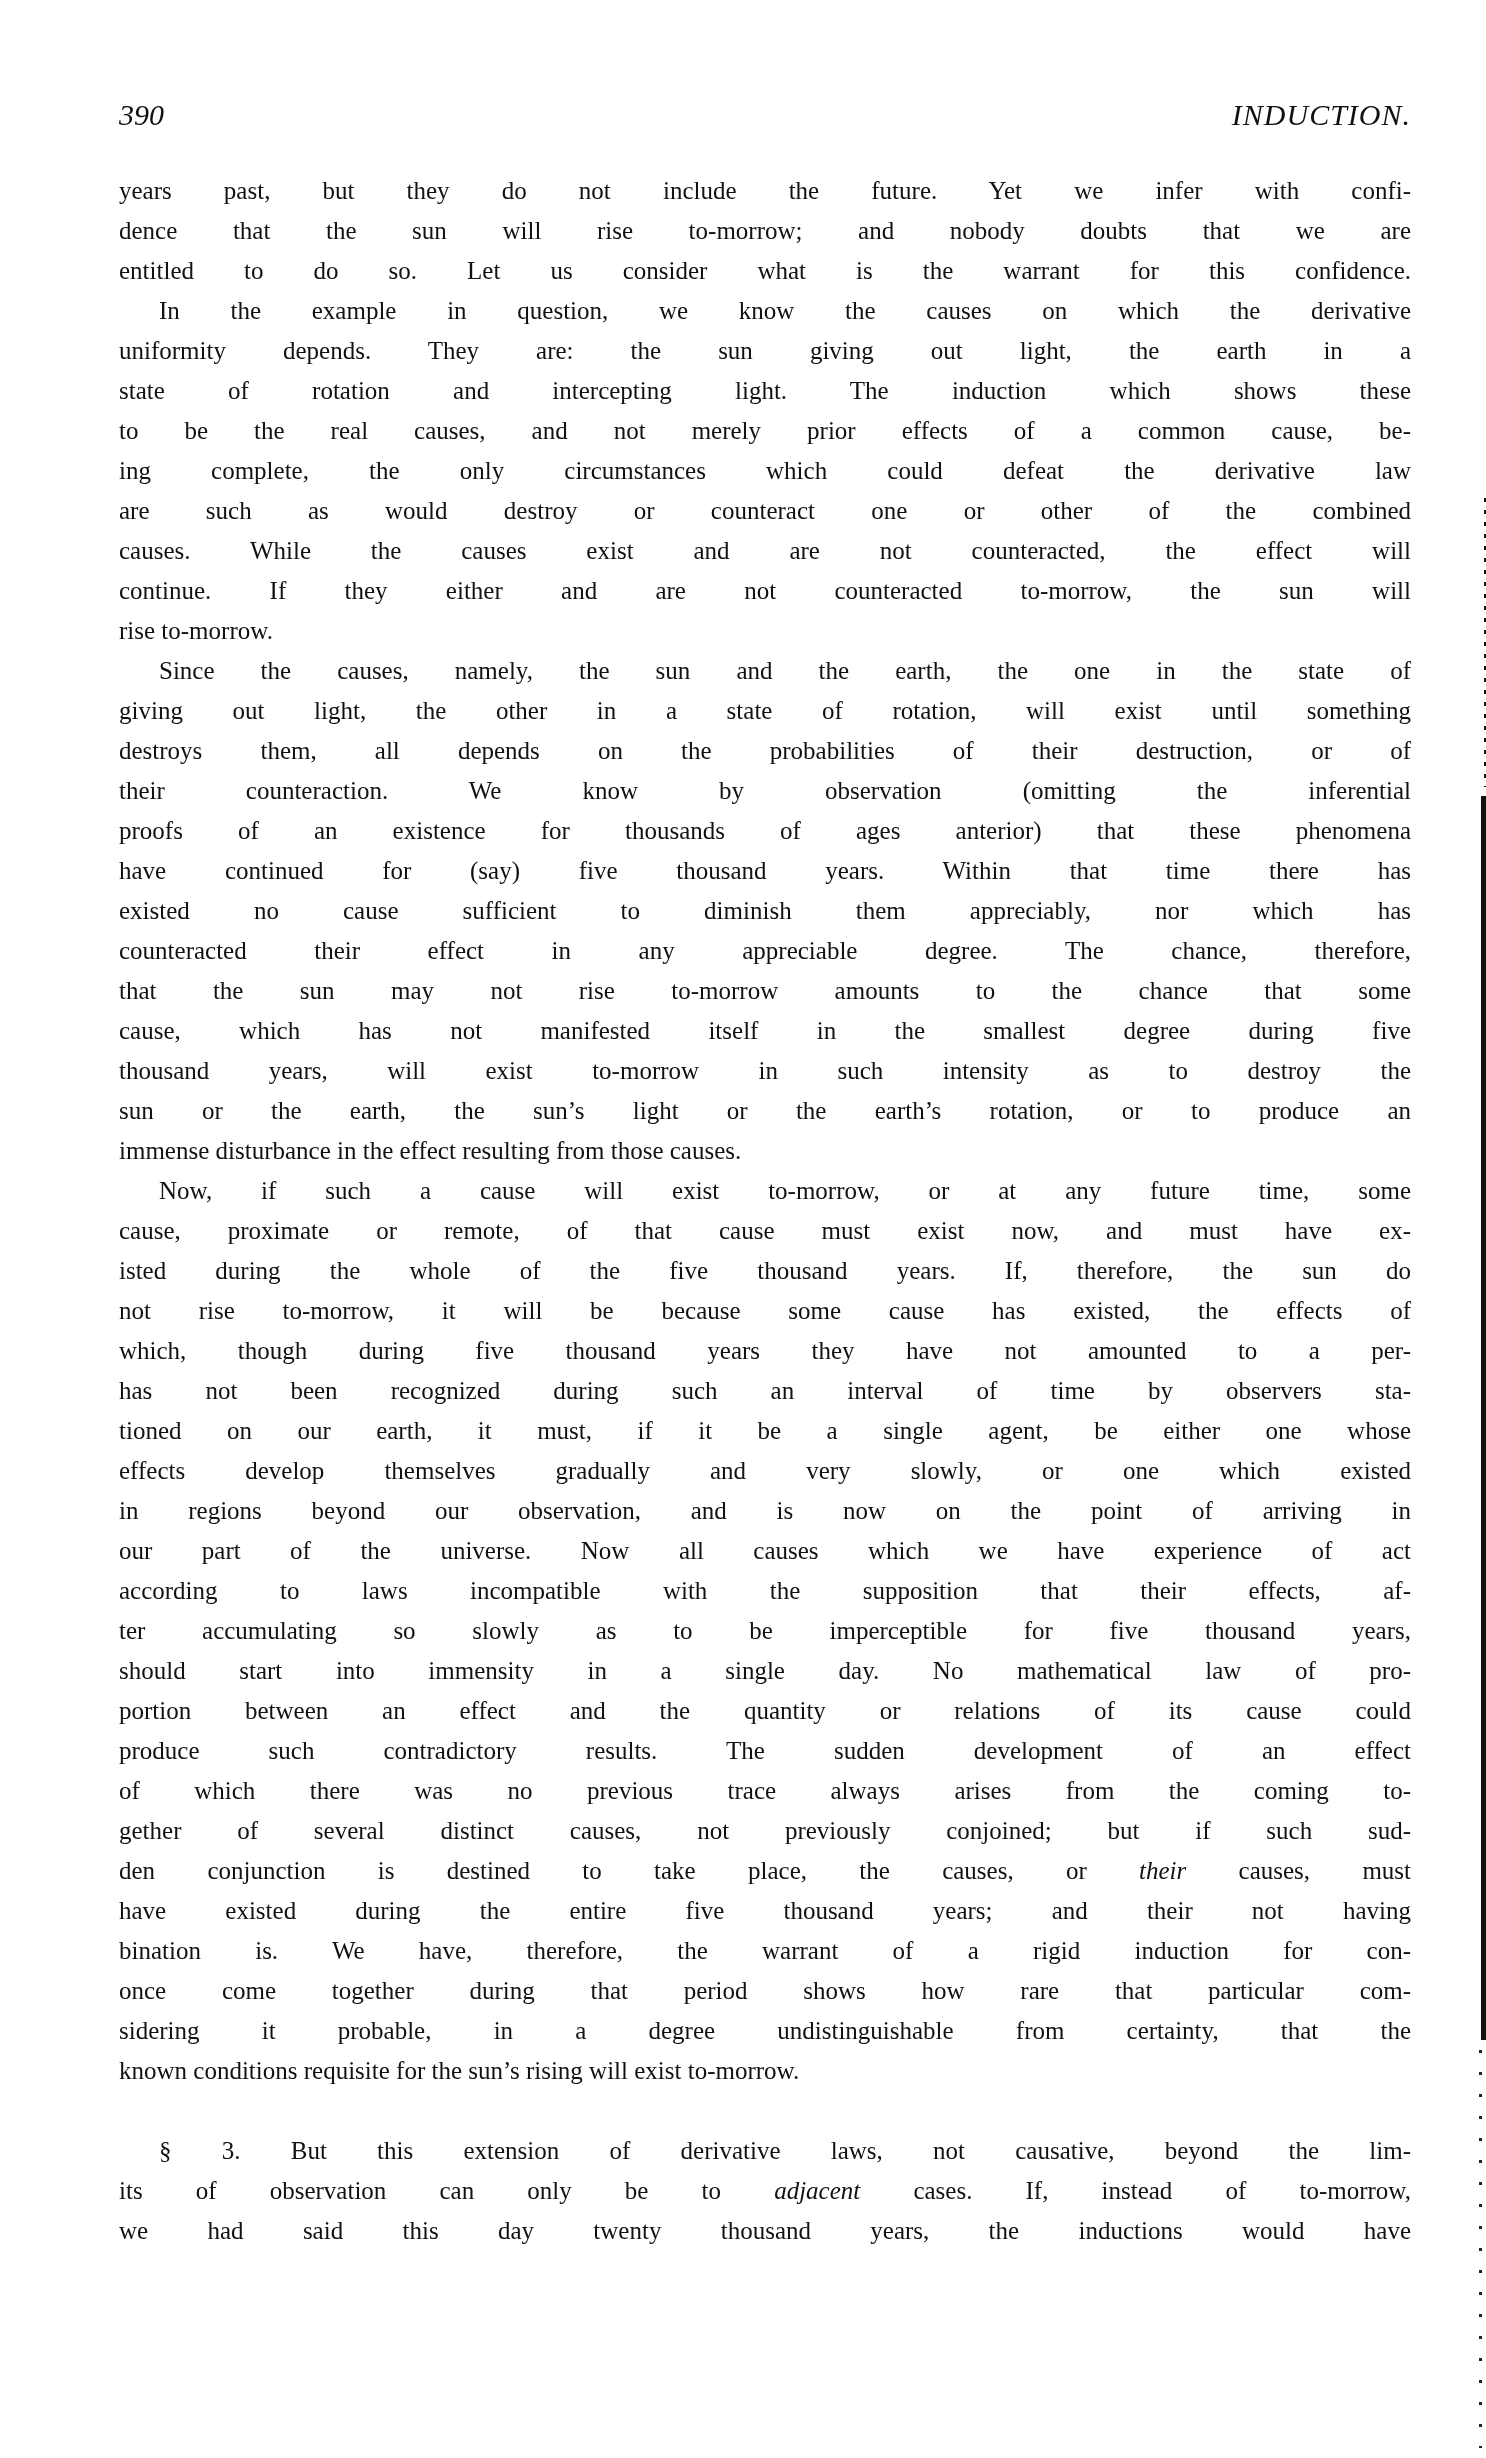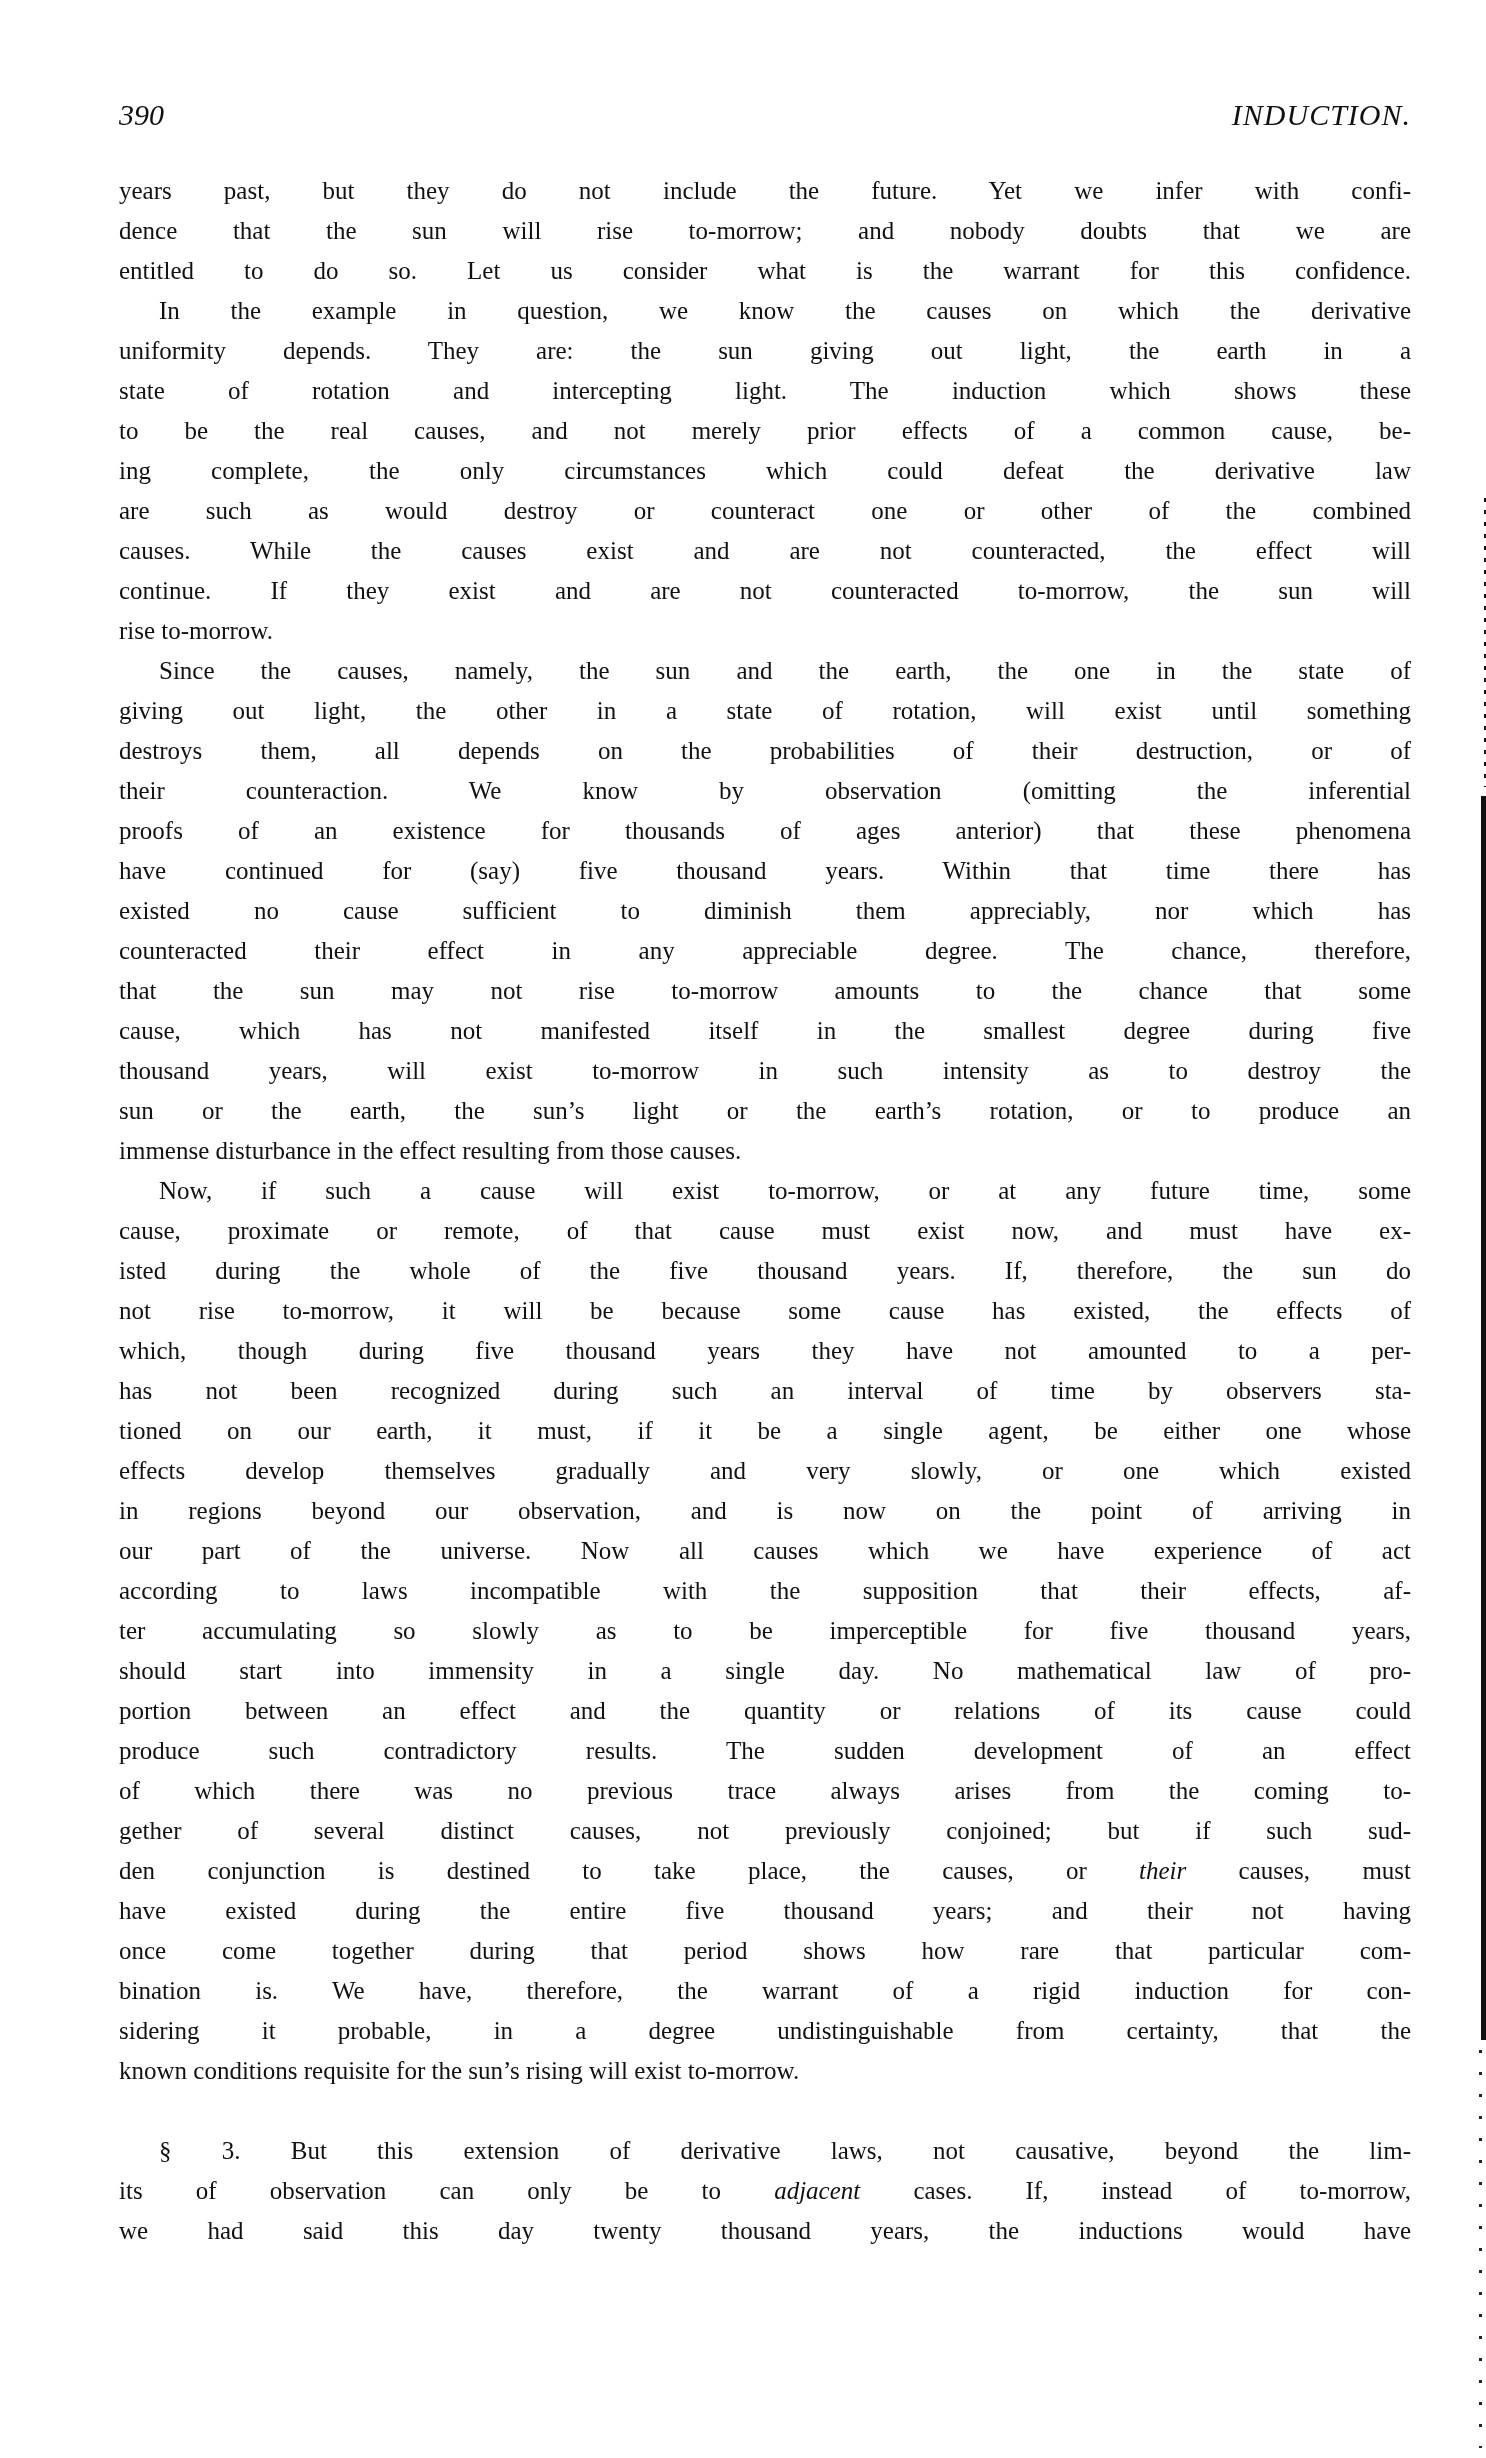--- a/index.html
+++ b/index.html
@@ -41,21 +41,21 @@
     </div>
 
     <div>
       <span class="line indent">In the example in question, we know the causes on which the derivative</span>
       <span class="line">uniformity depends.  They are: the sun giving out light, the earth in a</span>
       <span class="line">state of rotation and intercepting light.  The induction which shows these</span>
       <span class="line">to be the real causes, and not merely prior effects of a common cause, be-</span>
       <span class="line">ing complete, the only circumstances which could defeat the derivative law</span>
       <span class="line">are such as would destroy or counteract one or other of the combined</span>
       <span class="line">causes.  While the causes exist and are not counteracted, the effect will</span>
-      <span class="line">continue.  If they exist and are not counteracted to-morrow, the sun will</span>
+      <span class="line">continue.  If they either and are not counteracted to-morrow, the sun will</span>
       <span class="line last">rise to-morrow.</span>
     </div>
 
     <div>
       <span class="line indent">Since the causes, namely, the sun and the earth, the one in the state of</span>
       <span class="line">giving out light, the other in a state of rotation, will exist until something</span>
       <span class="line">destroys them, all depends on the probabilities of their destruction, or of</span>
       <span class="line">their counteraction.  We know by observation (omitting the inferential</span>
       <span class="line">proofs of an existence for thousands of ages anterior) that these phenomena</span>
       <span class="line">have continued for (say) five thousand years.  Within that time there has</span>
@@ -81,22 +81,22 @@
       <span class="line">our part of the universe.  Now all causes which we have experience of act</span>
       <span class="line">according to laws incompatible with the supposition that their effects, af-</span>
       <span class="line">ter accumulating so slowly as to be imperceptible for five thousand years,</span>
       <span class="line">should start into immensity in a single day.  No mathematical law of pro-</span>
       <span class="line">portion between an effect and the quantity or relations of its cause could</span>
       <span class="line">produce such contradictory results.  The sudden development of an effect</span>
       <span class="line">of which there was no previous trace always arises from the coming to-</span>
       <span class="line">gether of several distinct causes, not previously conjoined; but if such sud-</span>
       <span class="line"><span>den conjunction is destined to take place, the causes, or </span><em>their</em><span> causes, must</span></span>
       <span class="line">have existed during the entire five thousand years; and their not having</span>
+      <span class="line">bination is.  We have, therefore, the warrant of a rigid induction for con-</span>
       <span class="line">once come together during that period shows how rare that particular com-</span>
-      <span class="line">bination is.  We have, therefore, the warrant of a rigid induction for con-</span>
       <span class="line">sidering it probable, in a degree undistinguishable from certainty, that the</span>
       <span class="line last">known conditions requisite for the sun’s rising will exist to-morrow.</span>
     </div>
 
     <div class="gap"></div>
 
     <div>
       <span class="line indent">§ 3. But this extension of derivative laws, not causative, beyond the lim-</span>
       <span class="line"><span>its of observation can only be to </span><em>adjacent</em><span> cases.  If, instead of to-morrow,</span></span>
       <span class="line">we had said this day twenty thousand years, the inductions would have</span>

